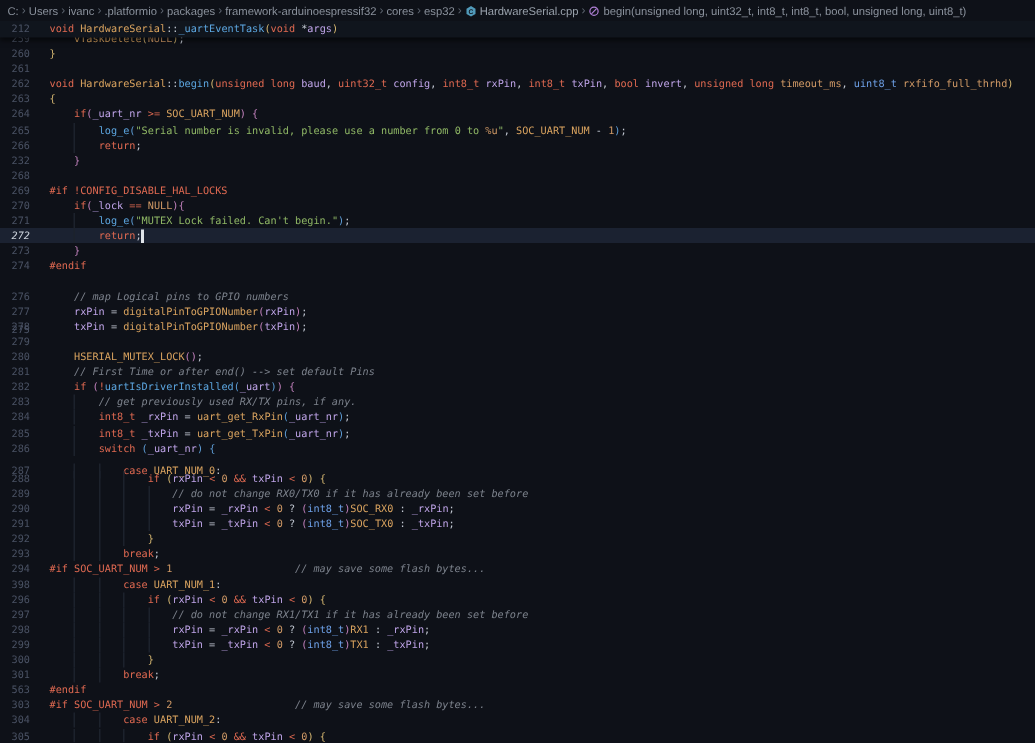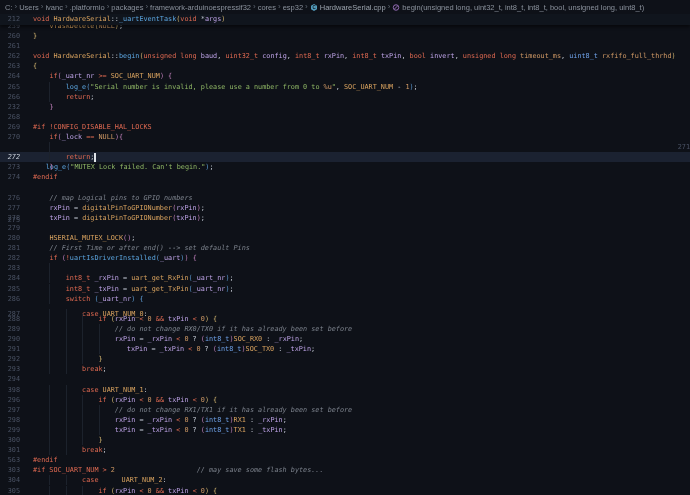--- a/index.html
+++ b/index.html
@@ -118,21 +118,21 @@
           <span class="code"></span>
         </div>
         <div class="line" style="top: 107.9px;">
           <span class="ln">269</span>
           <span class="code"><span class="tk kw" style="color: rgb(223, 105, 81);">#if !CONFIG_DISABLE_HAL_LOCKS</span></span>
         </div>
         <div class="line" style="top: 118px;">
           <span class="ln">270</span>
           <span class="code"><span class="tk pun" style="color: rgb(194, 200, 210);">    </span><span class="tk kw" style="color: rgb(223, 105, 81);">if</span><span class="tk b2" style="color: rgb(192, 128, 187);">(</span><span class="tk pm" style="color: rgb(191, 164, 232);">_lock</span><span class="tk kw" style="color: rgb(223, 105, 81);"> == </span><span class="tk num" style="color: rgb(209, 154, 102);">NULL</span><span class="tk b2" style="color: rgb(192, 128, 187);">)</span><span class="tk b2" style="color: rgb(192, 128, 187);">{</span></span>
         </div>
-        <div class="line" style="top: 128.1px; flex-direction: column;">
+        <div class="line" style="top: 128.1px;">
           <span class="ln">271</span>
           <span class="code"><span class="tk pun" style="color: rgb(194, 200, 210);">        </span><span class="tk fn" style="color: rgb(92, 166, 224);">log_e</span><span class="tk b3" style="color: rgb(94, 157, 214);">(</span><span class="tk str" style="color: rgb(143, 183, 101);">"MUTEX Lock failed. Can't begin."</span><span class="tk b3" style="color: rgb(94, 157, 214);">)</span><span class="tk pun" style="color: rgb(194, 200, 210);">;</span></span>
           <i class="guide" style="left: 49.376px;"></i>
         </div>
         <div class="line active" style="top: 138.2px;">
           <span class="ln">272</span>
           <span class="code"><span class="tk pun" style="color: rgb(194, 200, 210);">        </span><span class="tk kw" style="color: rgb(223, 105, 81);">return</span><span class="tk pun" style="color: rgb(194, 200, 210);">;</span></span>
           <i class="guide" style="left: 49.376px;"></i>
           <i class="cursor" style="left: 94.41px;"></i>
         </div>
@@ -171,20 +171,21 @@
         <div class="line" style="top: 229.1px;">
           <span class="ln">281</span>
           <span class="code"><span class="tk pun" style="color: rgb(194, 200, 210);">    </span><span class="tk com" style="color: rgb(124, 130, 140); margin-top: 24px;">// First Time or after end() --&gt; set default Pins</span></span>
         </div>
         <div class="line" style="top: 239.2px;">
           <span class="ln">282</span>
           <span class="code"><span class="tk pun" style="color: rgb(194, 200, 210);">    </span><span class="tk kw" style="color: rgb(223, 105, 81);">if </span><span class="tk b2" style="color: rgb(192, 128, 187);">(</span><span class="tk kw" style="color: rgb(223, 105, 81);">!</span><span class="tk fn" style="color: rgb(92, 166, 224);">uartIsDriverInstalled</span><span class="tk b3" style="color: rgb(94, 157, 214);">(</span><span class="tk pm" style="color: rgb(191, 164, 232);">_uart</span><span class="tk b3" style="color: rgb(94, 157, 214);">)</span><span class="tk b2" style="color: rgb(192, 128, 187);">)</span><span class="tk pun" style="color: rgb(194, 200, 210);"> </span><span class="tk b2" style="color: rgb(192, 128, 187);">{</span></span>
         </div>
         <div class="line" style="top: 249.3px;">
           <span class="ln">283</span>
+          <span class="code"><span class="tk pun" style="color: rgb(194, 200, 210);">        </span><span class="tk com" style="color: rgb(124, 130, 140);">// get previously used RX/TX pins, if any.</span></span>
           <i class="guide" style="left: 49.376px;"></i>
         </div>
         <div class="line" style="top: 259.4px;">
           <span class="ln">284</span>
           <span class="code"><span class="tk pun" style="color: rgb(194, 200, 210);">        </span><span class="tk kw" style="color: rgb(223, 105, 81);">int8_t </span><span class="tk pm" style="color: rgb(191, 164, 232);">_rxPin</span><span class="tk pun" style="color: rgb(194, 200, 210);"> = </span><span class="tk mc" style="color: rgb(217, 163, 95);">uart_get_RxPin</span><span class="tk b3" style="color: rgb(94, 157, 214);">(</span><span class="tk pm" style="color: rgb(191, 164, 232);">_uart_nr</span><span class="tk b3" style="color: rgb(94, 157, 214);">)</span><span class="tk pun" style="color: rgb(194, 200, 210);">;</span></span>
           <i class="guide" style="left: 49.376px;"></i>
         </div>
         <div class="line" style="top: 269.5px;">
           <span class="ln">285</span>
           <span class="code"><span class="tk pun" style="color: rgb(194, 200, 210);">        </span><span class="tk kw" style="color: rgb(223, 105, 81);">int8_t </span><span class="tk pm" style="color: rgb(191, 164, 232);">_txPin</span><span class="tk pun" style="color: rgb(194, 200, 210);"> = </span><span class="tk mc" style="color: rgb(217, 163, 95);">uart_get_TxPin</span><span class="tk b3" style="color: rgb(94, 157, 214);">(</span><span class="tk pm" style="color: rgb(191, 164, 232);">_uart_nr</span><span class="tk b3" style="color: rgb(94, 157, 214);">)</span><span class="tk pun" style="color: rgb(194, 200, 210);">;</span></span>
@@ -217,21 +218,21 @@
           <i class="guide" style="left: 98.504px;"></i>
         </div>
         <div class="line" style="top: 320px;">
           <span class="ln">290</span>
           <span class="code"><span class="tk pun" style="color: rgb(194, 200, 210);">                    </span><span class="tk pm" style="color: rgb(191, 164, 232);">rxPin</span><span class="tk pun" style="color: rgb(194, 200, 210);"> = </span><span class="tk pm" style="color: rgb(191, 164, 232);">_rxPin</span><span class="tk kw" style="color: rgb(223, 105, 81);"> &lt; </span><span class="tk num" style="color: rgb(209, 154, 102);">0</span><span class="tk pun" style="color: rgb(194, 200, 210);"> ? </span><span class="tk b2" style="color: rgb(192, 128, 187);">(</span><span class="tk ty2" style="color: rgb(110, 161, 232);">int8_t</span><span class="tk b2" style="color: rgb(192, 128, 187);">)</span><span class="tk mc" style="color: rgb(217, 163, 95);">SOC_RX0</span><span class="tk pun" style="color: rgb(194, 200, 210);"> : </span><span class="tk pm" style="color: rgb(191, 164, 232);">_rxPin</span><span class="tk pun" style="color: rgb(194, 200, 210);">;</span></span>
           <i class="guide" style="left: 49.376px;"></i>
           <i class="guide" style="left: 65.752px;"></i>
           <i class="guide" style="left: 82.128px;"></i>
           <i class="guide" style="left: 98.504px;"></i>
         </div>
-        <div class="line" style="top: 330.1px; gap: 12px;">
+        <div class="line" style="top: 330.1px;">
           <span class="ln">291</span>
           <span class="code"><span class="tk pun" style="color: rgb(194, 200, 210);">                    </span><span class="tk pm" style="color: rgb(191, 164, 232);">txPin</span><span class="tk pun" style="color: rgb(194, 200, 210);"> = </span><span class="tk pm" style="color: rgb(191, 164, 232);">_txPin</span><span class="tk kw" style="color: rgb(223, 105, 81);"> &lt; </span><span class="tk num" style="color: rgb(209, 154, 102);">0</span><span class="tk pun" style="color: rgb(194, 200, 210);"> ? </span><span class="tk b2" style="color: rgb(192, 128, 187);">(</span><span class="tk ty2" style="color: rgb(110, 161, 232);">int8_t</span><span class="tk b2" style="color: rgb(192, 128, 187);">)</span><span class="tk mc" style="color: rgb(217, 163, 95);">SOC_TX0</span><span class="tk pun" style="color: rgb(194, 200, 210);"> : </span><span class="tk pm" style="color: rgb(191, 164, 232);">_txPin</span><span class="tk pun" style="color: rgb(194, 200, 210);">;</span></span>
           <i class="guide" style="left: 49.376px;"></i>
           <i class="guide" style="left: 65.752px;"></i>
           <i class="guide" style="left: 82.128px;"></i>
           <i class="guide" style="left: 98.504px;"></i>
         </div>
         <div class="line" style="top: 340.2px;">
           <span class="ln">292</span>
           <span class="code"><span class="tk pun" style="color: rgb(194, 200, 210);">                </span><span class="tk b1" style="color: rgb(212, 182, 112);">}</span></span>
@@ -240,20 +241,21 @@
           <i class="guide" style="left: 82.128px;"></i>
         </div>
         <div class="line" style="top: 350.3px;">
           <span class="ln">293</span>
           <span class="code"><span class="tk pun" style="color: rgb(194, 200, 210);">            </span><span class="tk kw" style="color: rgb(223, 105, 81);">break</span><span class="tk pun" style="color: rgb(194, 200, 210);">;</span></span>
           <i class="guide" style="left: 49.376px;"></i>
           <i class="guide" style="left: 65.752px;"></i>
         </div>
         <div class="line" style="top: 360.4px;">
           <span class="ln">294</span>
+          <span class="code"><span class="tk kw" style="color: rgb(223, 105, 81);">#if SOC_UART_NUM &gt; </span><span class="tk num" style="color: rgb(209, 154, 102);">1</span><span class="tk pun" style="color: rgb(194, 200, 210);">                    </span><span class="tk com" style="color: rgb(124, 130, 140);">// may save some flash bytes...</span></span>
         </div>
         <div class="line" style="top: 370.5px;">
           <span class="ln">398</span>
           <span class="code"><span class="tk pun" style="color: rgb(194, 200, 210);">            </span><span class="tk kw" style="color: rgb(223, 105, 81);">case </span><span class="tk mc" style="color: rgb(217, 163, 95);">UART_NUM_1</span><span class="tk pun" style="color: rgb(194, 200, 210);">:</span></span>
           <i class="guide" style="left: 49.376px;"></i>
           <i class="guide" style="left: 65.752px;"></i>
         </div>
         <div class="line" style="top: 380.6px;">
           <span class="ln">296</span>
           <span class="code"><span class="tk pun" style="color: rgb(194, 200, 210);">                </span><span class="tk kw" style="color: rgb(223, 105, 81);">if </span><span class="tk b1" style="color: rgb(212, 182, 112);">(</span><span class="tk pm" style="color: rgb(191, 164, 232);">rxPin</span><span class="tk kw" style="color: rgb(223, 105, 81);"> &lt; </span><span class="tk num" style="color: rgb(209, 154, 102);">0</span><span class="tk kw" style="color: rgb(223, 105, 81);"> &amp;&amp; </span><span class="tk pm" style="color: rgb(191, 164, 232);">txPin</span><span class="tk kw" style="color: rgb(223, 105, 81);"> &lt; </span><span class="tk num" style="color: rgb(209, 154, 102);">0</span><span class="tk b1" style="color: rgb(212, 182, 112);">)</span><span class="tk pun" style="color: rgb(194, 200, 210);"> </span><span class="tk b1" style="color: rgb(212, 182, 112);">{</span></span>
@@ -301,21 +303,21 @@
         <div class="line" style="top: 441.2px;">
           <span class="ln">563</span>
           <span class="code"><span class="tk kw" style="color: rgb(223, 105, 81);">#endif</span></span>
         </div>
         <div class="line" style="top: 451.3px;">
           <span class="ln">303</span>
           <span class="code"><span class="tk kw" style="color: rgb(223, 105, 81);">#if SOC_UART_NUM &gt; </span><span class="tk num" style="color: rgb(209, 154, 102);">2</span><span class="tk pun" style="color: rgb(194, 200, 210);">                    </span><span class="tk com" style="color: rgb(124, 130, 140);">// may save some flash bytes...</span></span>
         </div>
         <div class="line" style="top: 461.4px;">
           <span class="ln">304</span>
-          <span class="code"><span class="tk pun" style="color: rgb(194, 200, 210);">            </span><span class="tk kw" style="color: rgb(223, 105, 81);">case </span><span class="tk mc" style="color: rgb(217, 163, 95); margin-left: 19px;">UART_NUM_2</span><span class="tk pun" style="color: rgb(194, 200, 210);">:</span></span>
+          <span class="code"><span class="tk pun" style="color: rgb(194, 200, 210);">            </span><span class="tk kw" style="color: rgb(223, 105, 81);">case </span><span class="tk mc" style="color: rgb(217, 163, 95);">UART_NUM_2</span><span class="tk pun" style="color: rgb(194, 200, 210);">:</span></span>
           <i class="guide" style="left: 49.376px;"></i>
           <i class="guide" style="left: 65.752px;"></i>
         </div>
         <div class="line" style="top: 471.5px;">
           <span class="ln">305</span>
           <span class="code"><span class="tk pun" style="color: rgb(194, 200, 210);">                </span><span class="tk kw" style="color: rgb(223, 105, 81);">if </span><span class="tk b1" style="color: rgb(212, 182, 112);">(</span><span class="tk pm" style="color: rgb(191, 164, 232);">rxPin</span><span class="tk kw" style="color: rgb(223, 105, 81);"> &lt; </span><span class="tk num" style="color: rgb(209, 154, 102);">0</span><span class="tk kw" style="color: rgb(223, 105, 81);"> &amp;&amp; </span><span class="tk pm" style="color: rgb(191, 164, 232);">txPin</span><span class="tk kw" style="color: rgb(223, 105, 81);"> &lt; </span><span class="tk num" style="color: rgb(209, 154, 102);">0</span><span class="tk b1" style="color: rgb(212, 182, 112);">)</span><span class="tk pun" style="color: rgb(194, 200, 210);"> </span><span class="tk b1" style="color: rgb(212, 182, 112);">{</span></span>
           <i class="guide" style="left: 49.376px;"></i>
           <i class="guide" style="left: 65.752px;"></i>
           <i class="guide" style="left: 82.128px;"></i>
         </div>

